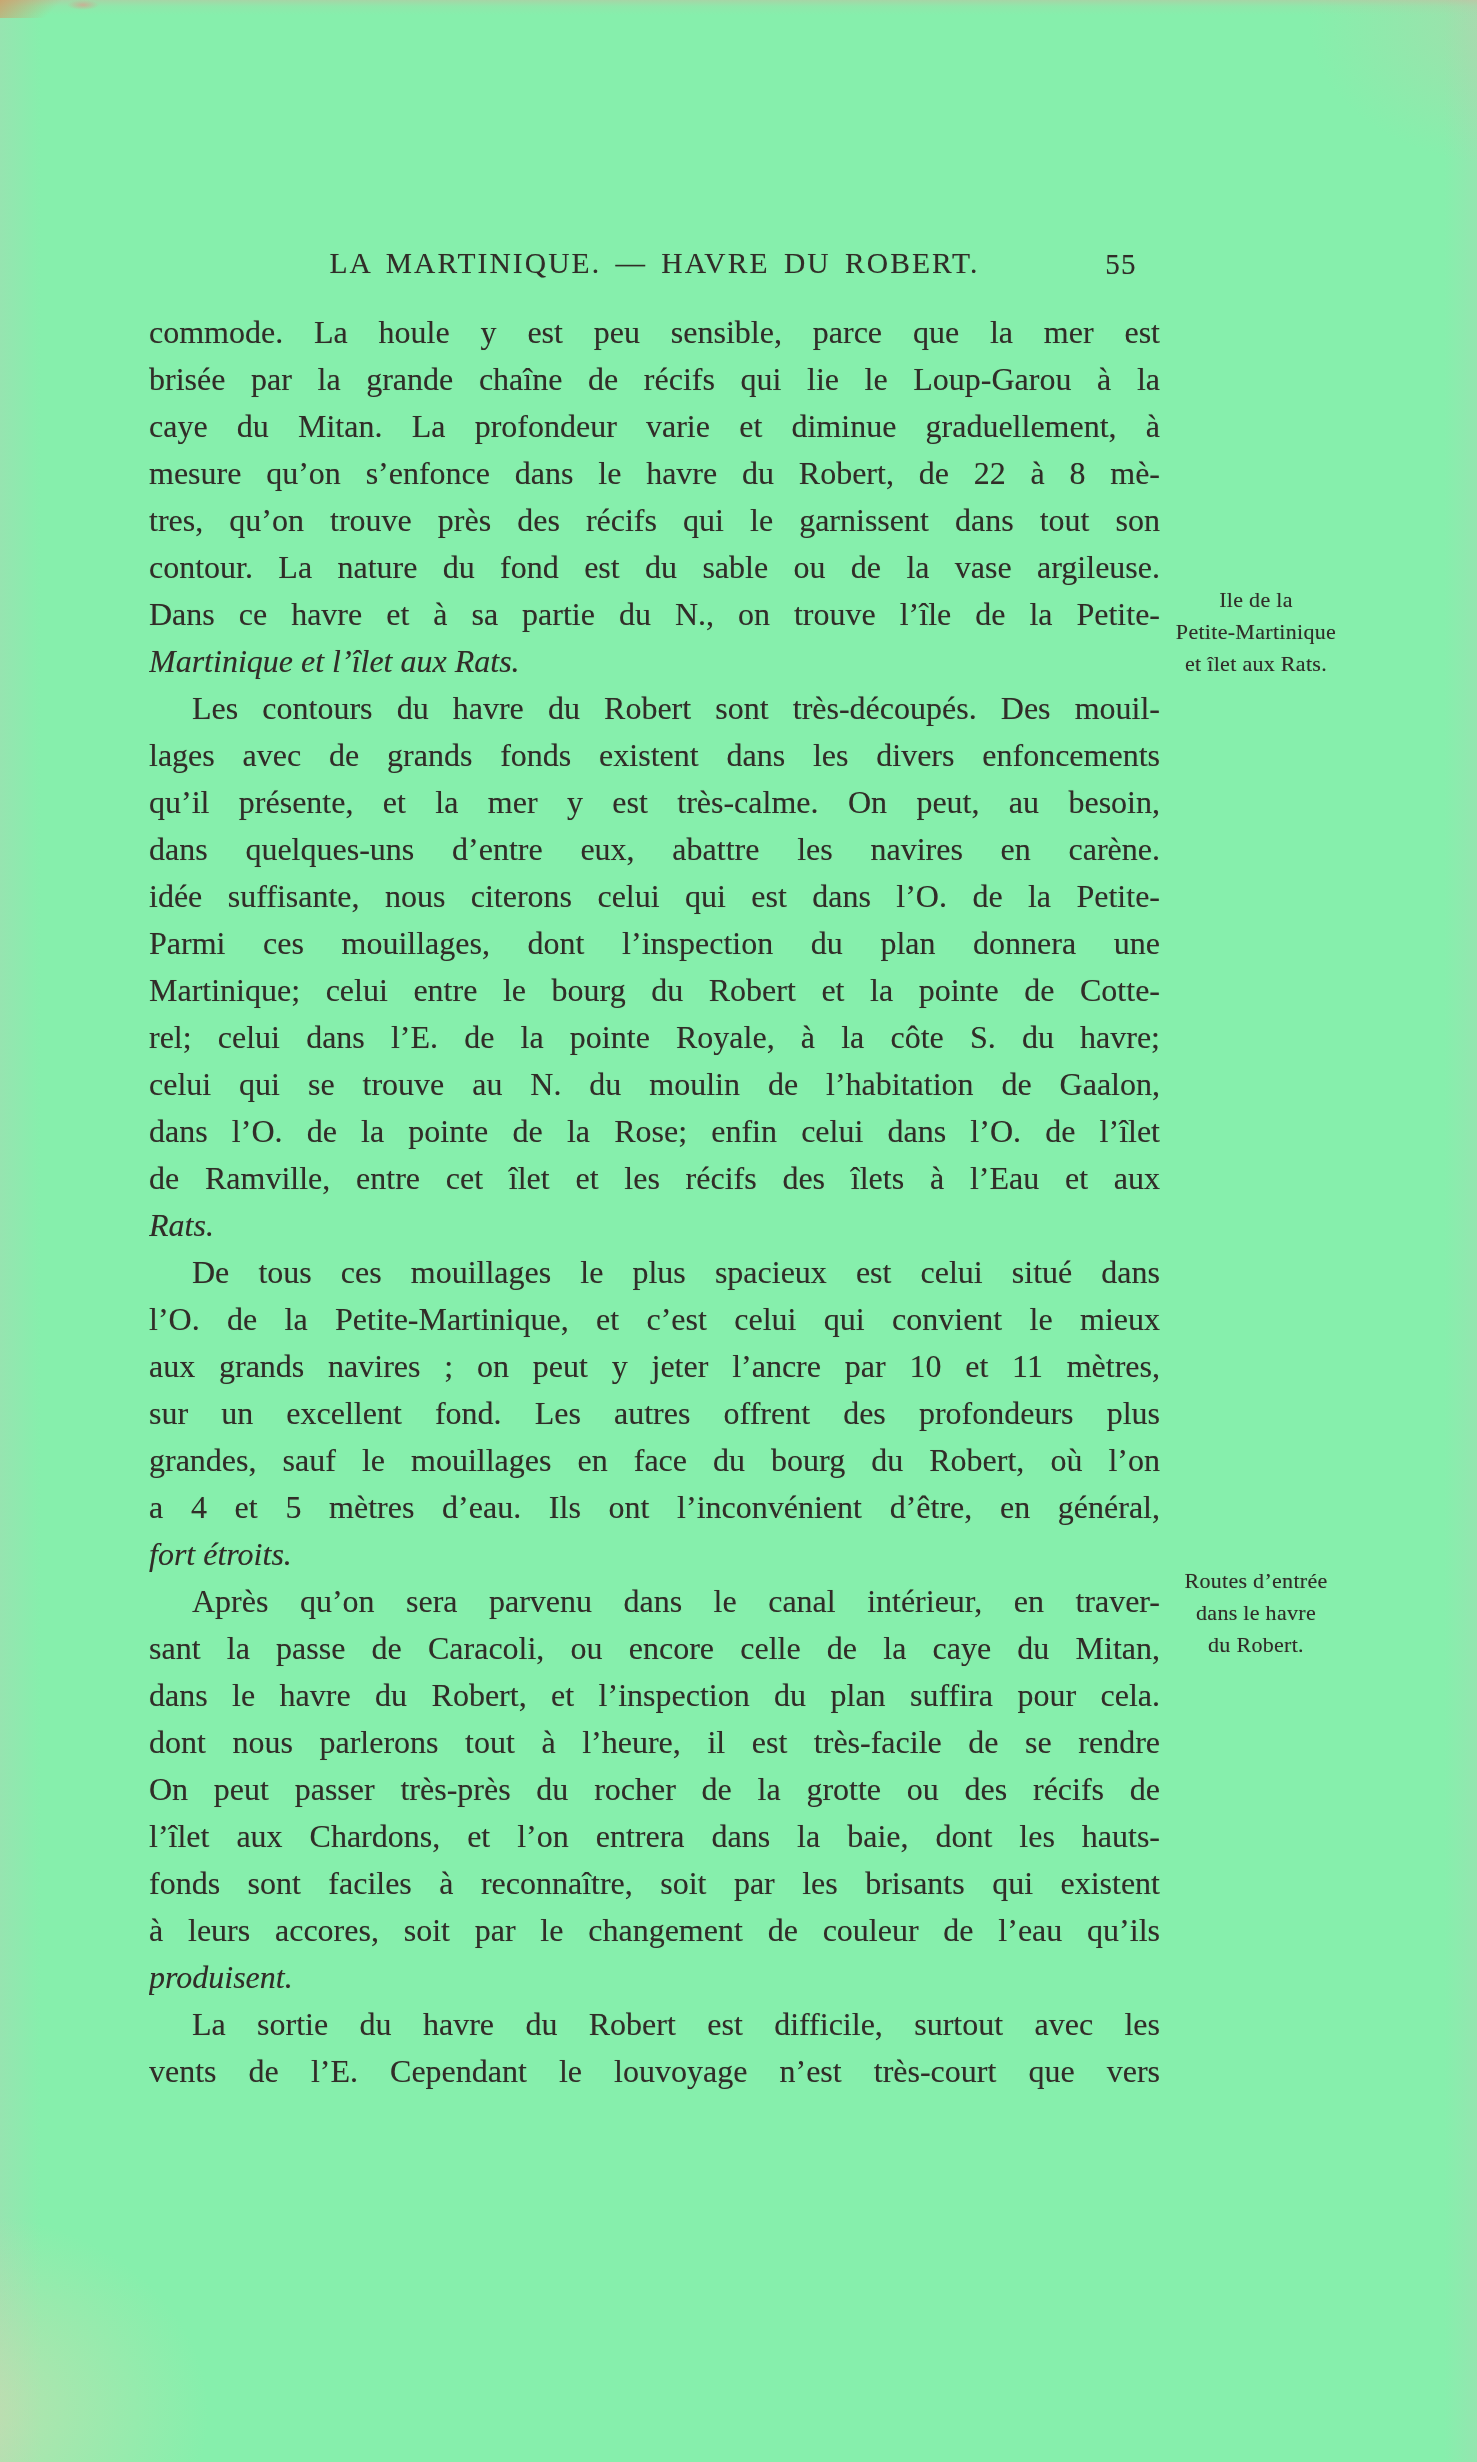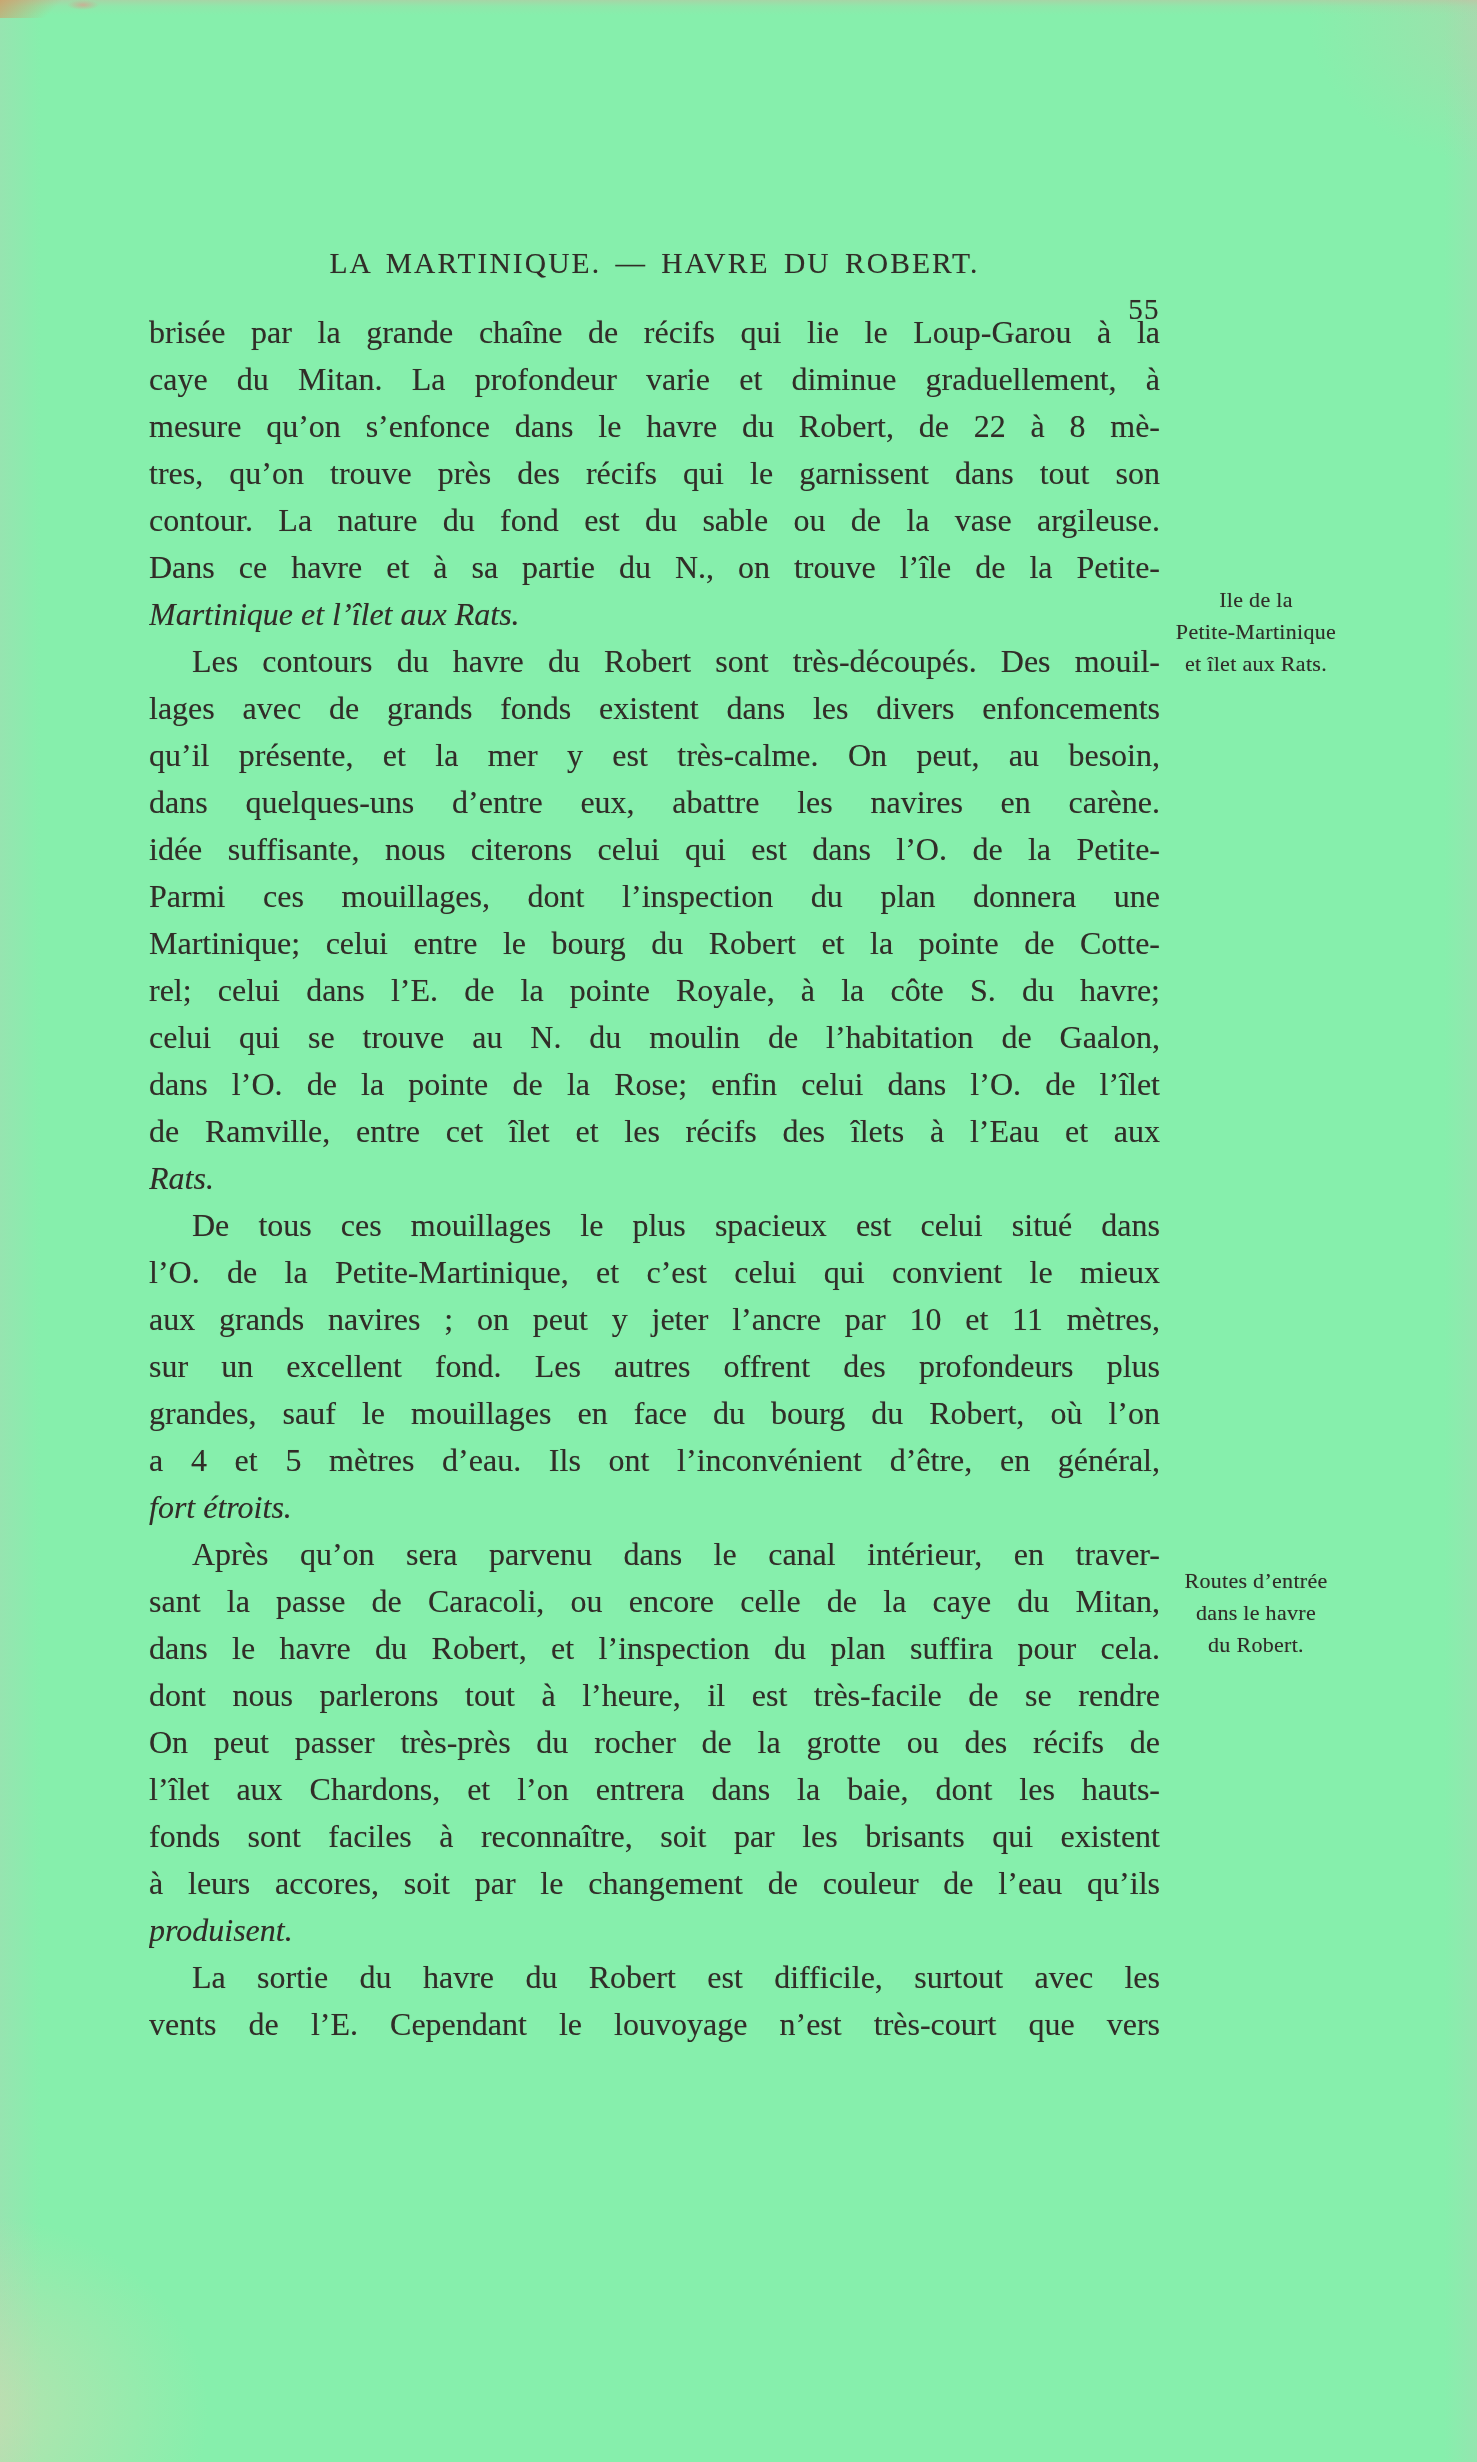--- a/index.html
+++ b/index.html
@@ -37,22 +37,22 @@
 
   
   #header {
     position: absolute; left: 149px; top: 247px; width: 1011px; height: 40px;
   }
   #header .title {
     position: absolute; left: 0; right: 0; text-align: center;
     font-size: 29.5px; letter-spacing: 2.1px; word-spacing: 4.8px; white-space: nowrap;
   }
   #header .pagenum {
-    position: absolute; right: 0; top: 0.7px;
-    font-size: 29px; letter-spacing: 1.4px; margin-top: 45px;
+    position: absolute; right: 23px; top: 0.7px;
+    font-size: 29px; letter-spacing: 1.4px;
   }
 
   
   #bodytext {
     position: absolute; left: 149px; top: 309px; width: 1011px;
   }
   .ln {
     height: 47px; line-height: 47px; font-size: 32px;
     text-align: justify; text-align-last: justify;
     white-space: normal; overflow: hidden;
@@ -78,20 +78,21 @@
   <div class="corner-dot"></div>
 
   <div id="header">
     <div class="title ink">LA MARTINIQUE. — HAVRE DU ROBERT.</div>
     <div class="pagenum ink">55</div>
   </div>
 
   <div id="bodytext">
 
     <div>
+      <div class="ln ink">commode. La houle y est peu sensible, parce que la mer est</div>
       <div class="ln ink">brisée par la grande chaîne de récifs qui lie le Loup-Garou à la</div>
       <div class="ln ink">caye du Mitan. La profondeur varie et diminue graduellement, à</div>
       <div class="ln ink">mesure qu’on s’enfonce dans le havre du Robert, de 22 à 8 mè-</div>
       <div class="ln ink">tres, qu’on trouve près des récifs qui le garnissent dans tout son</div>
       <div class="ln ink">contour. La nature du fond est du sable ou de la vase argileuse.</div>
       <div class="ln ink">Dans ce havre et à sa partie du N., on trouve l’île de la Petite-</div>
       <div class="ln end ink">Martinique et l’îlet aux Rats.</div>
     </div>
 
     <div>

